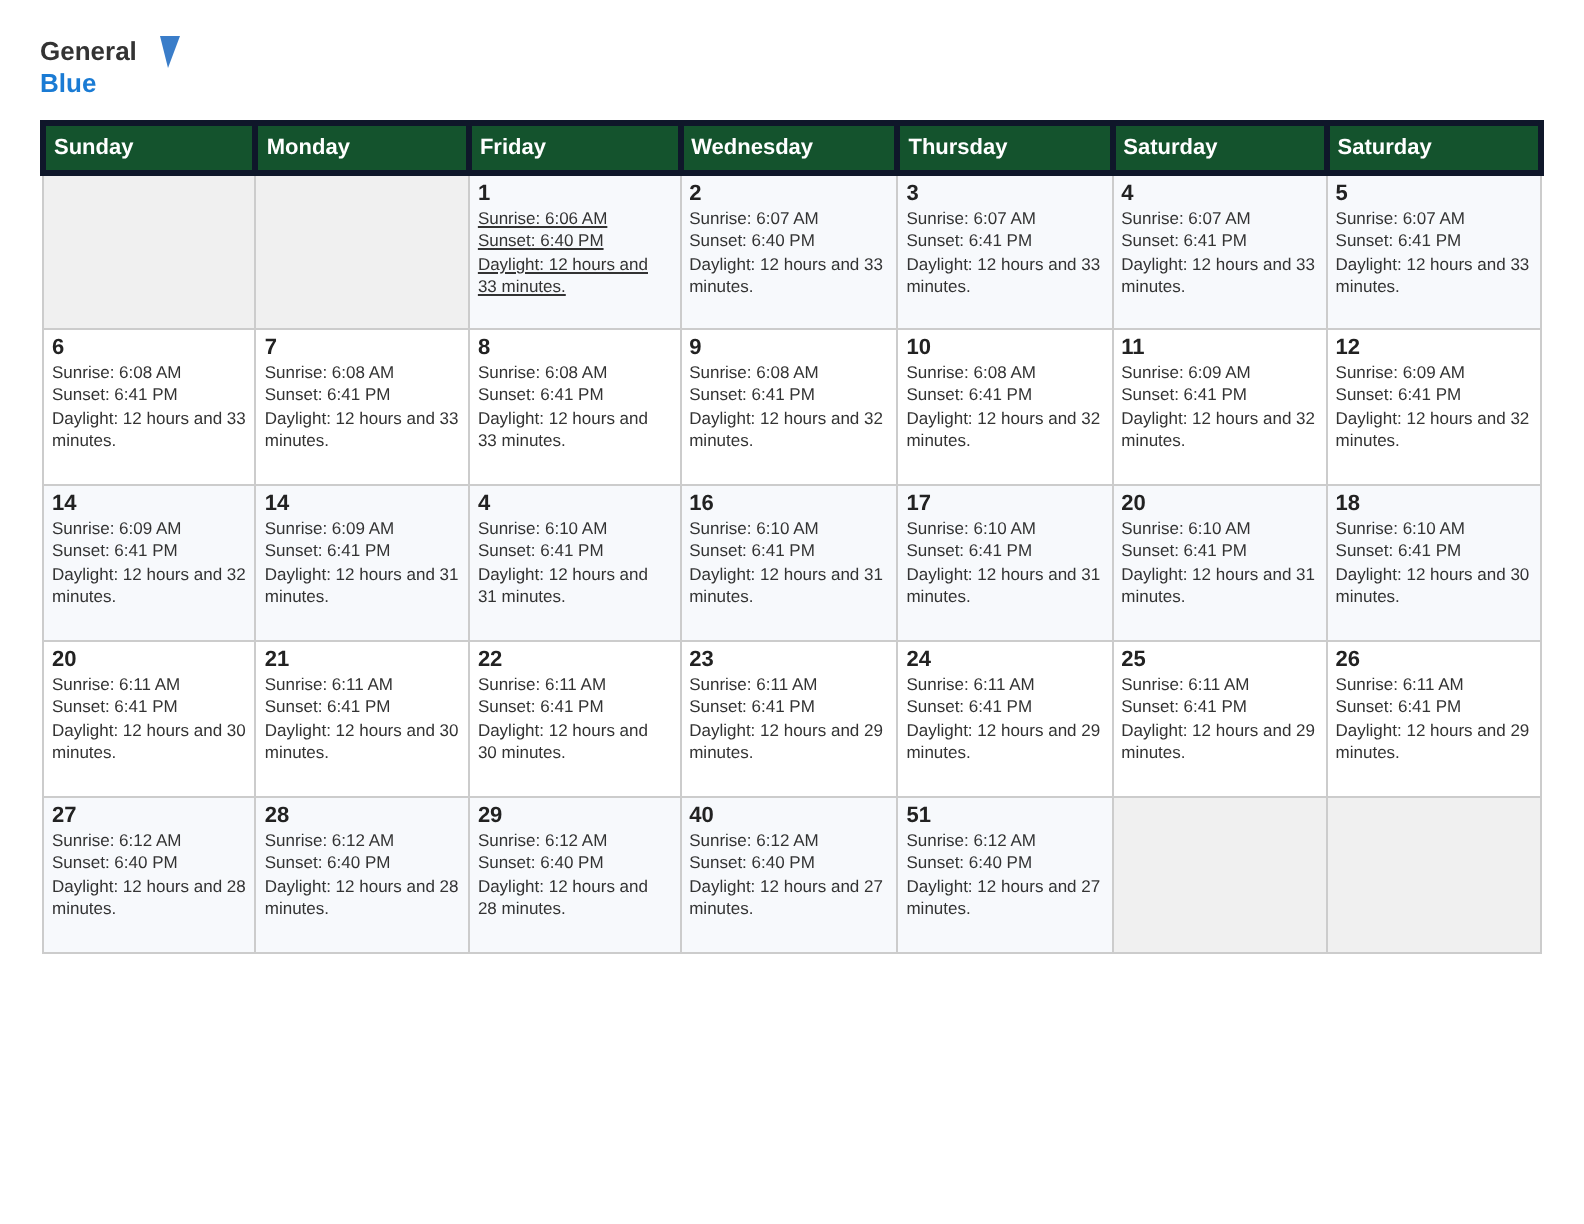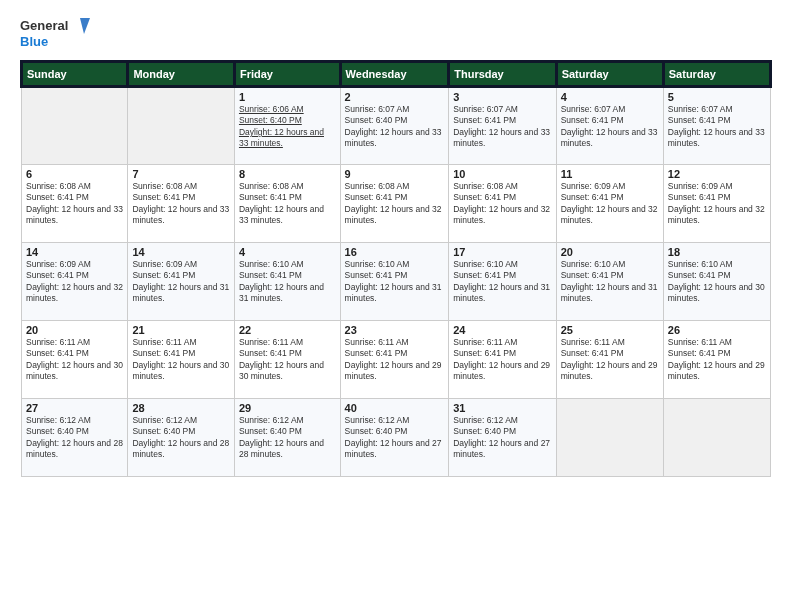--- a/index.html
+++ b/index.html
@@ -301,21 +301,21 @@
 Sunset: 6:40 PM
 Daylight: 12 hours and 28 minutes.</div>
           </td>
           <td>
             <span class="day-num">40</span>
             <div class="day-info" style="white-space: pre-line;">Sunrise: 6:12 AM
 Sunset: 6:40 PM
 Daylight: 12 hours and 27 minutes.</div>
           </td>
           <td>
-            <span class="day-num">31</span>
+            <span class="day-num">51</span>
             <div class="day-info" style="white-space: pre-line;">Sunrise: 6:12 AM
 Sunset: 6:40 PM
 Daylight: 12 hours and 27 minutes.</div>
           </td>
           <td class="empty"></td>
           <td class="empty"></td>
         </tr>
       </tbody>
   </table>
 </div>

